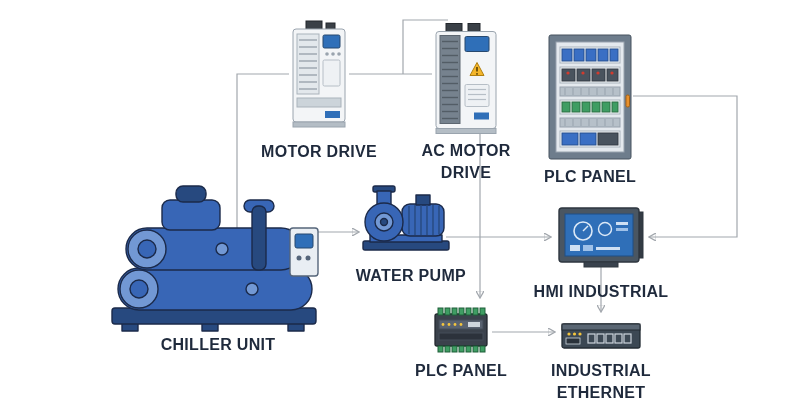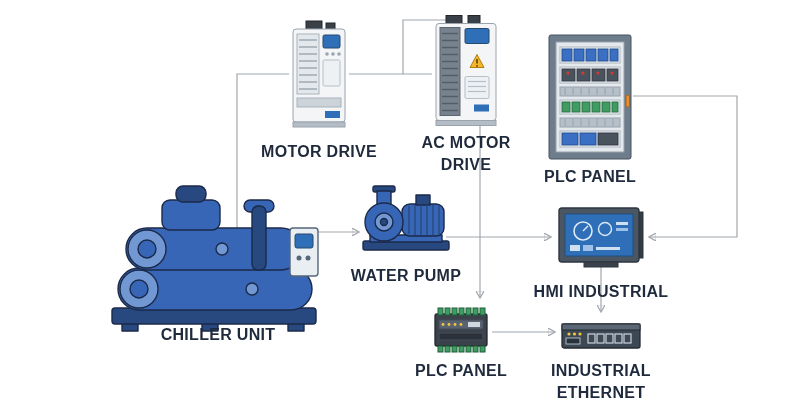--- a/index.html
+++ b/index.html
@@ -72,21 +72,21 @@
         <circle cx="44" cy="34" r="1.8" fill="#9aa4ae"></circle>
         <circle cx="50" cy="34" r="1.8" fill="#9aa4ae"></circle>
       <rect x="34" y="40" width="17" height="26" rx="1.5" fill="#eef1f4" stroke="#b6bec6"></rect>
       <rect x="8" y="78" width="44" height="9" fill="#ccd4da" stroke="#aab3bb"></rect>
       <rect x="36" y="91" width="15" height="7" fill="var(--screen-blue)"></rect>
       <rect x="4" y="102" width="52" height="5" fill="#b4bdc5" stroke="#9aa4ae"></rect>
     </svg>
     <figcaption style="top:121px;width:120px;">MOTOR DRIVE</figcaption>
   </figure>
 
-  <figure class="node" style="left:432px;top:12px;width:68px;height:117px;">
+  <figure class="node" style="left:432px;top:20px;width:68px;height:117px;">
     <svg viewBox="0 0 68 112">
       <rect x="14" y="1" width="16" height="9" fill="#3a4047" stroke="#23272c"></rect>
       <rect x="36" y="1" width="12" height="9" fill="#3a4047" stroke="#23272c"></rect>
       <rect x="4" y="9" width="60" height="97" rx="3" fill="var(--device-white)" stroke="#9aa4ae"></rect>
       <rect x="8" y="13" width="20" height="88" fill="#76828e" stroke="#5c6670"></rect>
       <g stroke="#535d66" stroke-width="1.4">
         <line x1="10" y1="19" x2="26" y2="19"></line>
           <line x1="10" y1="26" x2="26" y2="26"></line>
         <line x1="10" y1="33" x2="26" y2="33"></line>
           <line x1="10" y1="40" x2="26" y2="40"></line>
@@ -200,21 +200,21 @@
         <circle cx="120" cy="71" r="6" fill="var(--machine-blue-light)"></circle>
         <circle cx="150" cy="111" r="6" fill="var(--machine-blue-light)"></circle>
       </g>
       <g>
         <rect x="188" y="50" width="28" height="48" rx="3" fill="#e9eef3" stroke="#55657a" stroke-width="1.4"></rect>
         <rect x="193" y="56" width="18" height="14" rx="2" fill="var(--screen-blue)" stroke="#27496f"></rect>
         <circle cx="197" cy="80" r="2.5" fill="#55657a"></circle>
         <circle cx="206" cy="80" r="2.5" fill="#55657a"></circle>
       </g>
     </svg>
-    <figcaption style="top:146px;width:124px;text-align:center;">CHILLER UNIT</figcaption>
+    <figcaption style="top:156px;width:124px;text-align:center;">CHILLER UNIT</figcaption>
   </figure>
 
   <figure class="node" style="left:360px;top:184px;width:92px;height:70px;">
     <svg viewBox="0 0 92 70">
       <g class="ol">
         <rect x="13" y="2" width="22" height="6" rx="2" fill="var(--machine-blue-dark)"></rect>
         <rect x="17" y="7" width="14" height="14" fill="var(--machine-blue)"></rect>
         <rect x="3" y="57" width="86" height="9" rx="2" fill="var(--machine-blue-dark)"></rect>
         <rect x="10" y="51" width="72" height="7" fill="var(--machine-blue)"></rect>
         <rect x="42" y="20" width="42" height="32" rx="8" fill="var(--machine-blue)"></rect>
@@ -225,21 +225,21 @@
       </g>
       <g stroke="var(--machine-blue-dark)" stroke-width="1.4">
         <line x1="49" y1="22" x2="49" y2="50"></line>
           <line x1="55" y1="21" x2="55" y2="51"></line>
         <line x1="61" y1="21" x2="61" y2="51"></line>
           <line x1="67" y1="21" x2="67" y2="51"></line>
         <line x1="73" y1="21" x2="73" y2="51"></line>
           <line x1="79" y1="22" x2="79" y2="50"></line>
       </g>
     </svg>
-    <figcaption style="top:81px;width:120px;">WATER PUMP</figcaption>
+    <figcaption style="top:81px;width:120px;text-align:right;">WATER PUMP</figcaption>
   </figure>
 
   <figure class="node" style="left:556px;top:204px;width:90px;height:70px;">
     <svg viewBox="0 0 90 70">
       <rect x="83" y="8" width="4" height="46" fill="#333b44" stroke="#2e363f"></rect>
       <rect x="3" y="4" width="80" height="54" rx="3" fill="#4a5662" stroke="#2e363f" stroke-width="1.4"></rect>
       <rect x="9" y="10" width="68" height="42" fill="var(--screen-blue)" stroke="#1f4e85"></rect>
       <circle cx="27" cy="27" r="9" fill="none" stroke="#dce9f7" stroke-width="1.6"></circle>
       <line x1="27" y1="27" x2="32" y2="22" stroke="#dce9f7" stroke-width="1.4"></line>
       <circle cx="49" cy="25" r="6.5" fill="none" stroke="#dce9f7" stroke-width="1.4"></circle>

